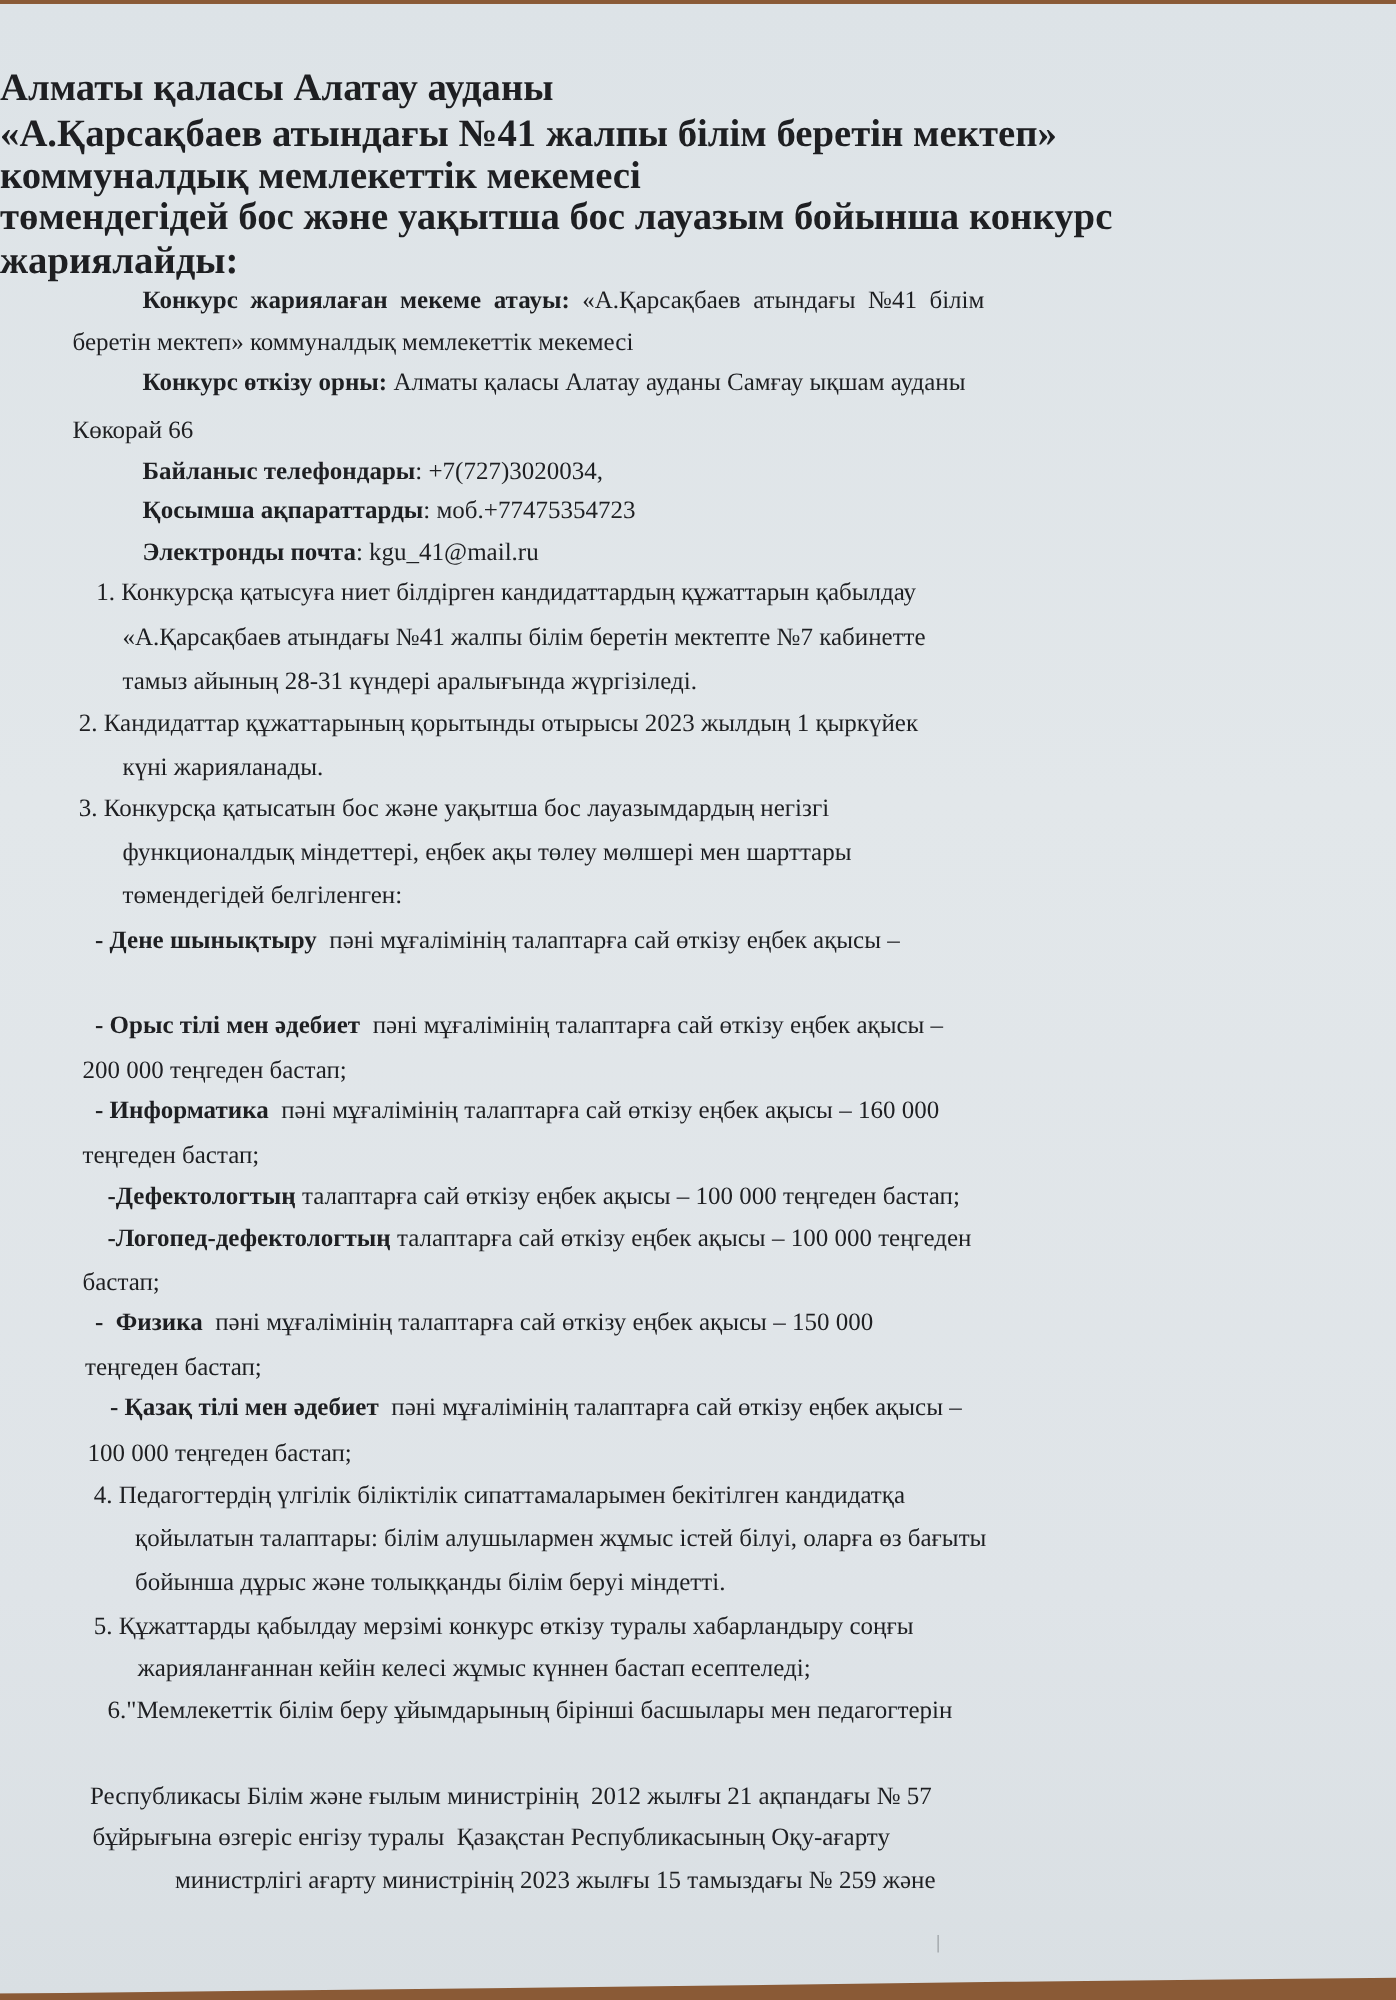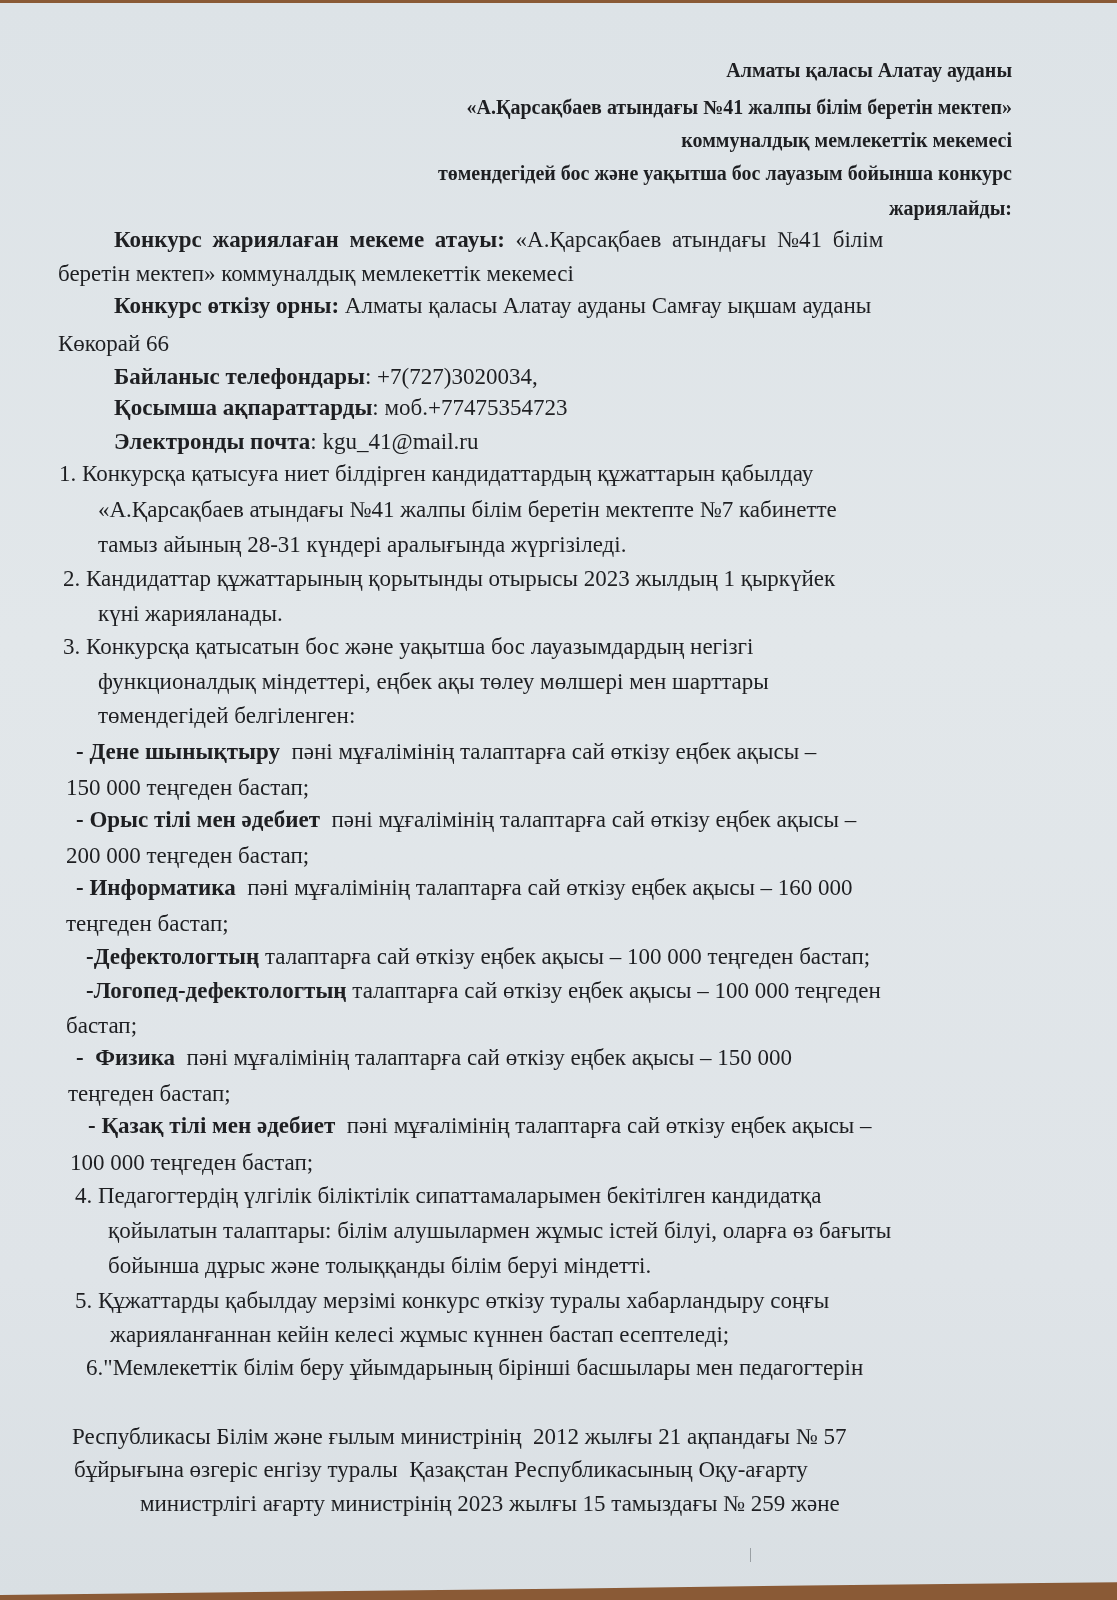--- a/index.html
+++ b/index.html
@@ -8,22 +8,22 @@
     background: #8a5a36;
     font-family: "Liberation Serif", "DejaVu Serif", serif;
     color: #1e1f22;
     position: relative;
   }
   .paper {
     position: absolute; left: 0; top: 3px; width: 1117px; height: 1592px;
     background: linear-gradient(180deg, #dde3e7 0%, #e2e7ea 40%, #dfe4e8 80%, #d9dfe3 100%);
     clip-path: polygon(0 0, 100% 0, 100% 99.2%, 72% 99.4%, 50% 99.6%, 0 100%);
   }
-  .line { position: absolute; white-space: nowrap; font-size: 23px; line-height: 30px; transform-origin: left center; }
-  .title { font-weight: bold; font-size: 20px; left: 0; width: 1012px; text-align: right; }
+  .line { position: absolute; white-space: nowrap; font-size: 20px; line-height: 30px; transform-origin: left center; }
+  .title { font-weight: bold; font-size: 31px; left: 0; width: 1012px; text-align: left; }
   b { font-weight: bold; }
   .mail { }
   .dent { position:absolute; left:750px; top:1545px; width:1px; height:14px; background:#9aa0a4; }
 </style>
 </head>
 <body>
 
 <div class="paper">
 
   <div class="line title" style="top:52px">Алматы қаласы Алатау ауданы</div>
@@ -47,35 +47,34 @@
   <div class="line" style="top:359px;left:114px">
     <b>Байланыс телефондары</b><span>: +7(727)3020034,</span>
   </div>
   <div class="line" style="top:390px;left:114px">
     <b>Қосымша ақпараттарды</b><span>: моб.+77475354723</span>
   </div>
   <div class="line" style="top:424px;left:114px">
     <b>Электронды почта</b><span>: </span><span class="mail">kgu_41@mail.ru</span>
   </div>
 
-  <div class="line" style="top:456px;left:59px">1.  Конкурсқа қатысуға ниет білдірген кандидаттардың құжаттарын қабылдау</div>
+  <div class="line" style="top:456px;left:77px">1.  Конкурсқа қатысуға ниет білдірген кандидаттардың құжаттарын қабылдау</div>
   <div class="line" style="top:492px;left:98px">«А.Қарсақбаев атындағы №41 жалпы білім беретін мектепте №7 кабинетте</div>
   <div class="line" style="top:527px;left:98px">тамыз айының 28-31 күндері аралығында жүргізіледі.</div>
 
   <div class="line" style="top:561px;left:63px">2.  Кандидаттар құжаттарының қорытынды отырысы 2023 жылдың 1 қыркүйек</div>
   <div class="line" style="top:596px;left:98px">күні жарияланады.</div>
 
   <div class="line" style="top:629px;left:63px">3.  Конкурсқа қатысатын бос және уақытша бос лауазымдардың негізгі</div>
   <div class="line" style="top:664px;left:98px">функционалдық міндеттері, еңбек ақы төлеу мөлшері мен шарттары</div>
   <div class="line" style="top:698px;left:98px">төмендегідей белгіленген:</div>
 
   <div class="line" style="top:734px;left:76px">
     <b>- Дене шынықтыру</b><span style="white-space:pre">  пәні мұғалімінің талаптарға сай өткізу еңбек ақысы –</span>
   </div>
-  <div class="line" style="top:770px;left:66px">150 000 теңгеден бастап;</div>
 
   <div class="line" style="top:802px;left:76px">
     <b>- Орыс тілі мен әдебиет</b><span style="white-space:pre">  пәні мұғалімінің талаптарға сай өткізу еңбек ақысы –</span>
   </div>
   <div class="line" style="top:838px;left:66px">200 000 теңгеден бастап;</div>
 
   <div class="line" style="top:870px;left:76px">
     <b>- Информатика</b><span style="white-space:pre">  пәні мұғалімінің талаптарға сай өткізу еңбек ақысы – 160 000</span>
   </div>
   <div class="line" style="top:906px;left:66px">теңгеден бастап;</div>

